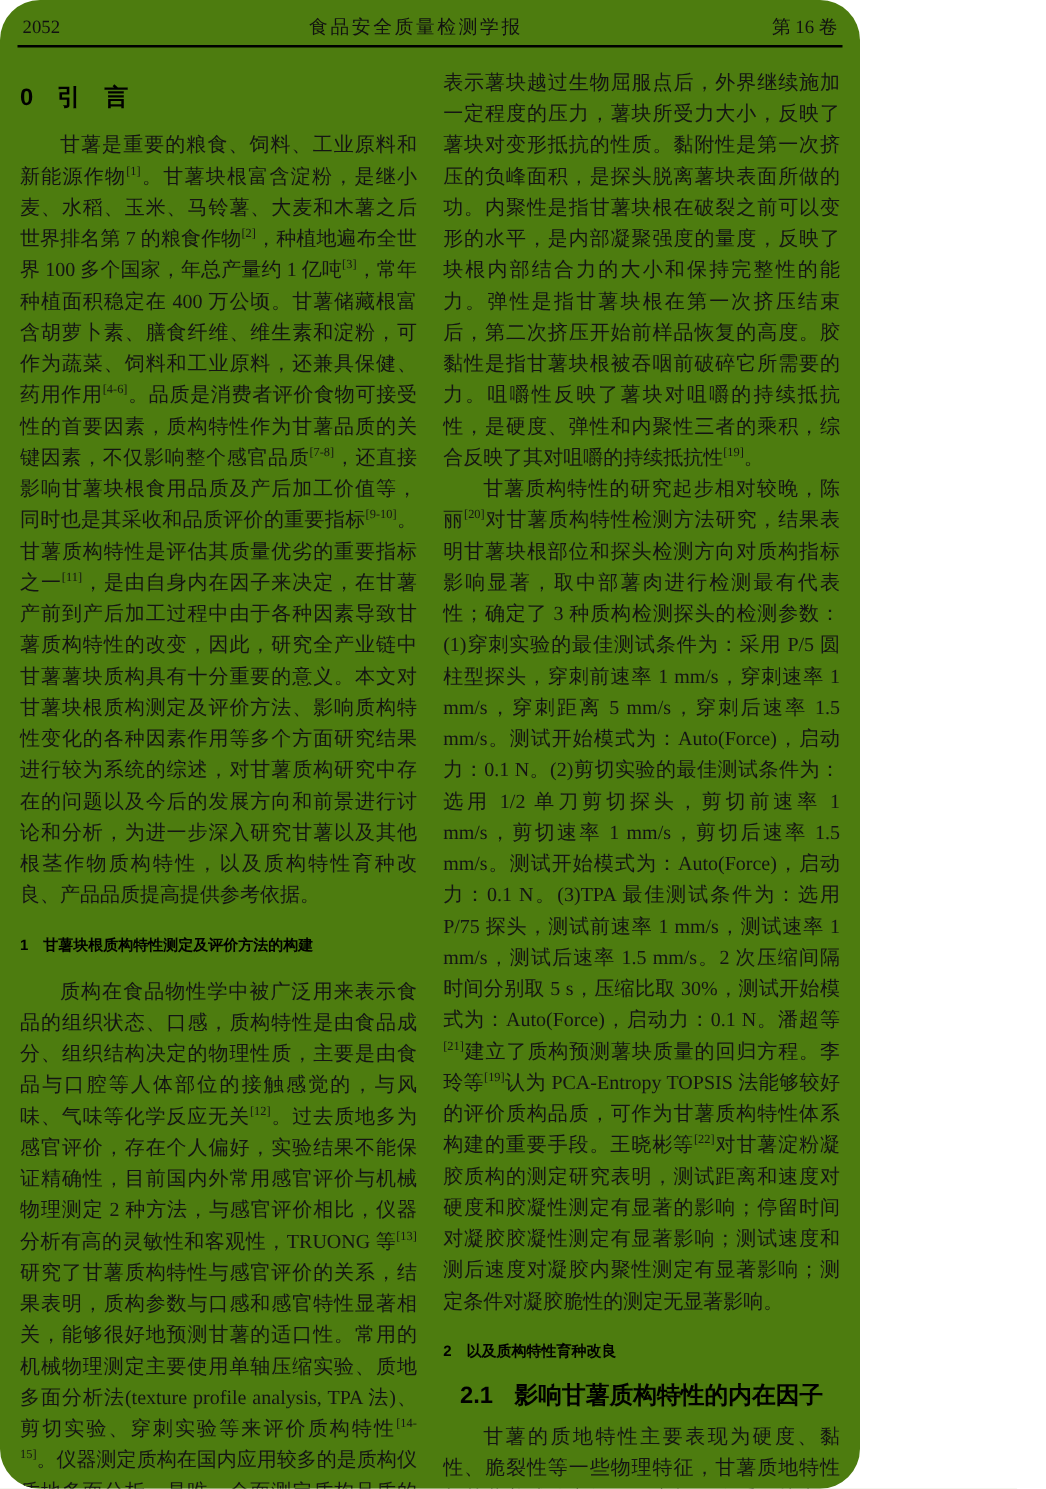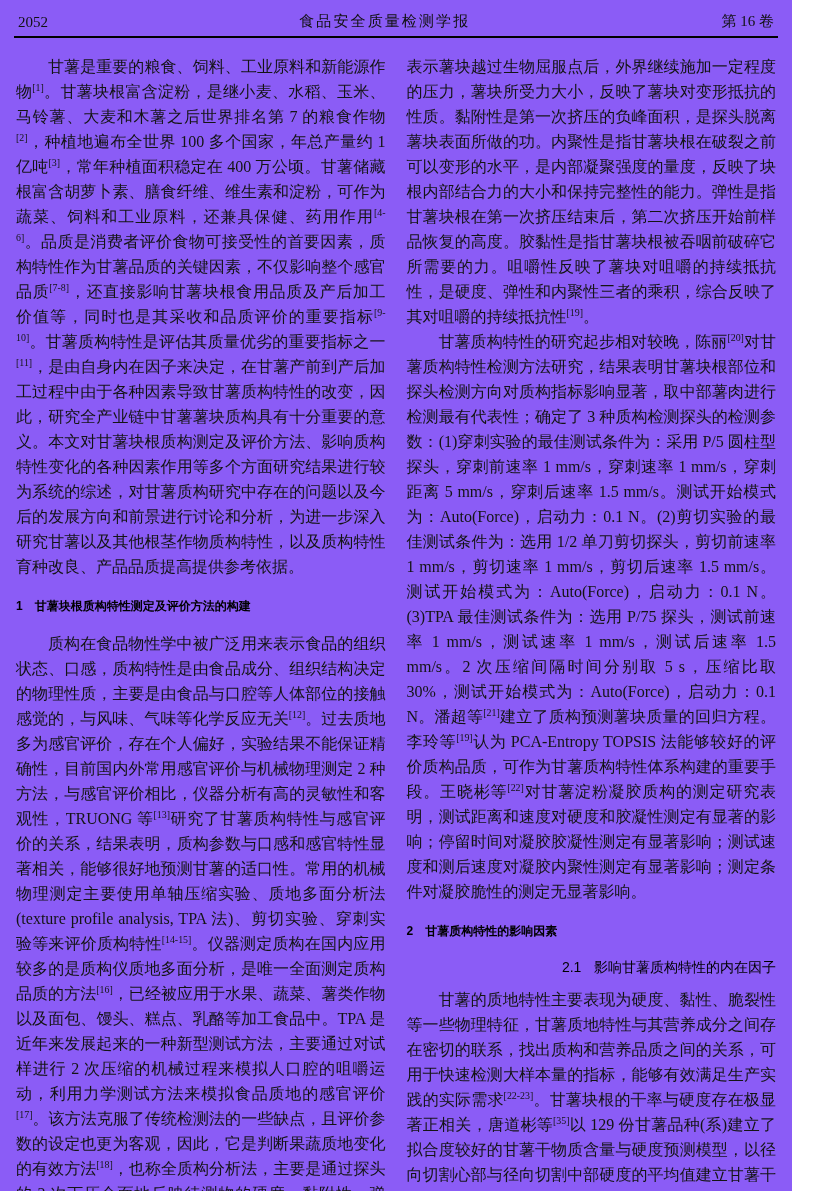--- a/index.html
+++ b/index.html
@@ -2,27 +2,28 @@
 <html><head>
 <meta charset="utf-8">
 <style>
   html, body {
     margin: 0;
     padding: 0;
     background: #ffffff;
   }
   .page {
     position: relative;
-    width: 792px;
+    width: 688px;
     height: 1191px;
-    background: #8b5cf6;
+    background: #4d7c0f;
     color: #111111;
     overflow: hidden;
     font-family: "Liberation Serif", "DejaVu Serif", serif;
     box-sizing: border-box;
+    border-radius: 32px;
   }
   .page-header {
     display: flex;
     justify-content: space-between;
     align-items: flex-end;
     padding: 12px 18px 5px 18px;
     font-size: 15px;
     color: #111111;
   }
   .page-header .journal-title {
@@ -61,26 +62,26 @@
     margin: 15px 0 13px 0;
     line-height: 24px;
     text-align: left;
   }
   h2.sec1.first {
     margin-top: 13px;
     font-size: 19px;
   }
   h3.sec2 {
     font-family: "Liberation Sans", "DejaVu Sans", sans-serif;
-    font-weight: normal;
-    font-size: 14px;
+    font-weight: bold;
+    font-size: 19px;
     color: #000000;
     margin: 8px 0 9px 0;
     line-height: 22px;
-    text-align: right;
+    text-align: center;
   }
   .secnum {
     margin-right: 1em;
   }
   .sec2 .secnum {
     margin-right: 0.9em;
   }
   sup {
     font-size: 0.62em;
     line-height: 0;
@@ -96,32 +97,35 @@
     <span class="page-num">2052</span>
     <span class="journal-title">食品安全质量检测学报</span>
     <span class="volume">第 16 卷</span>
   </div>
 
   <hr class="header-rule">
 
   <div class="columns">
 
     <div class="col">
+      <h2 class="sec1 first">
+        <span class="secnum">0</span><span>引　言</span>
+      </h2>
       <p class="indent">甘薯是重要的粮食、饲料、工业原料和新能源作物<sup>[1]</sup>。甘薯块根富含淀粉，是继小麦、水稻、玉米、马铃薯、大麦和木薯之后世界排名第 7 的粮食作物<sup>[2]</sup>，种植地遍布全世界 100 多个国家，年总产量约 1 亿吨<sup>[3]</sup>，常年种植面积稳定在 400 万公顷。甘薯储藏根富含胡萝卜素、膳食纤维、维生素和淀粉，可作为蔬菜、饲料和工业原料，还兼具保健、药用作用<sup>[4-6]</sup>。品质是消费者评价食物可接受性的首要因素，质构特性作为甘薯品质的关键因素，不仅影响整个感官品质<sup>[7-8]</sup>，还直接影响甘薯块根食用品质及产后加工价值等，同时也是其采收和品质评价的重要指标<sup>[9-10]</sup>。甘薯质构特性是评估其质量优劣的重要指标之一<sup>[11]</sup>，是由自身内在因子来决定，在甘薯产前到产后加工过程中由于各种因素导致甘薯质构特性的改变，因此，研究全产业链中甘薯薯块质构具有十分重要的意义。本文对甘薯块根质构测定及评价方法、影响质构特性变化的各种因素作用等多个方面研究结果进行较为系统的综述，对甘薯质构研究中存在的问题以及今后的发展方向和前景进行讨论和分析，为进一步深入研究甘薯以及其他根茎作物质构特性，以及质构特性育种改良、产品品质提高提供参考依据。</p>
       <h2 class="sec1">
         <span class="secnum">1</span><span>甘薯块根质构特性测定及评价方法的构建</span>
       </h2>
       <p class="indent">质构在食品物性学中被广泛用来表示食品的组织状态、口感，质构特性是由食品成分、组织结构决定的物理性质，主要是由食品与口腔等人体部位的接触感觉的，与风味、气味等化学反应无关<sup>[12]</sup>。过去质地多为感官评价，存在个人偏好，实验结果不能保证精确性，目前国内外常用感官评价与机械物理测定 2 种方法，与感官评价相比，仪器分析有高的灵敏性和客观性，TRUONG 等<sup>[13]</sup>研究了甘薯质构特性与感官评价的关系，结果表明，质构参数与口感和感官特性显著相关，能够很好地预测甘薯的适口性。常用的机械物理测定主要使用单轴压缩实验、质地多面分析法(texture profile analysis, TPA 法)、剪切实验、穿刺实验等来评价质构特性<sup>[14-15]</sup>。仪器测定质构在国内应用较多的是质构仪质地多面分析，是唯一全面测定质构品质的方法<sup>[16]</sup>，已经被应用于水果、蔬菜、薯类作物以及面包、馒头、糕点、乳酪等加工食品中。TPA 是近年来发展起来的一种新型测试方法，主要通过对试样进行 2 次压缩的机械过程来模拟人口腔的咀嚼运动，利用力学测试方法来模拟食品质地的感官评价<sup>[17]</sup>。该方法克服了传统检测法的一些缺点，且评价参数的设定也更为客观，因此，它是判断果蔬质地变化的有效方法<sup>[18]</sup>，也称全质构分析法，主要是通过探头的 2 次下压全面地反映待测物的硬度、黏附性、弹性、胶黏性和咀嚼性等。硬度是第一次挤压循环的最大力量峰值，</p>
     </div>
 
     <div class="col">
       <p>表示薯块越过生物屈服点后，外界继续施加一定程度的压力，薯块所受力大小，反映了薯块对变形抵抗的性质。黏附性是第一次挤压的负峰面积，是探头脱离薯块表面所做的功。内聚性是指甘薯块根在破裂之前可以变形的水平，是内部凝聚强度的量度，反映了块根内部结合力的大小和保持完整性的能力。弹性是指甘薯块根在第一次挤压结束后，第二次挤压开始前样品恢复的高度。胶黏性是指甘薯块根被吞咽前破碎它所需要的力。咀嚼性反映了薯块对咀嚼的持续抵抗性，是硬度、弹性和内聚性三者的乘积，综合反映了其对咀嚼的持续抵抗性<sup>[19]</sup>。</p>
       <p class="indent">甘薯质构特性的研究起步相对较晚，陈丽<sup>[20]</sup>对甘薯质构特性检测方法研究，结果表明甘薯块根部位和探头检测方向对质构指标影响显著，取中部薯肉进行检测最有代表性；确定了 3 种质构检测探头的检测参数：(1)穿刺实验的最佳测试条件为：采用 P/5 圆柱型探头，穿刺前速率 1 mm/s，穿刺速率 1 mm/s，穿刺距离 5 mm/s，穿刺后速率 1.5 mm/s。测试开始模式为：Auto(Force)，启动力：0.1 N。(2)剪切实验的最佳测试条件为：选用 1/2 单刀剪切探头，剪切前速率 1 mm/s，剪切速率 1 mm/s，剪切后速率 1.5 mm/s。测试开始模式为：Auto(Force)，启动力：0.1 N。(3)TPA 最佳测试条件为：选用 P/75 探头，测试前速率 1 mm/s，测试速率 1 mm/s，测试后速率 1.5 mm/s。2 次压缩间隔时间分别取 5 s，压缩比取 30%，测试开始模式为：Auto(Force)，启动力：0.1 N。潘超等<sup>[21]</sup>建立了质构预测薯块质量的回归方程。李玲等<sup>[19]</sup>认为 PCA-Entropy TOPSIS 法能够较好的评价质构品质，可作为甘薯质构特性体系构建的重要手段。王晓彬等<sup>[22]</sup>对甘薯淀粉凝胶质构的测定研究表明，测试距离和速度对硬度和胶凝性测定有显著的影响；停留时间对凝胶胶凝性测定有显著影响；测试速度和测后速度对凝胶内聚性测定有显著影响；测定条件对凝胶脆性的测定无显著影响。</p>
       <h2 class="sec1">
-        <span class="secnum">2</span><span>甘薯质构特性的影响因素</span>
+        <span class="secnum">2</span><span>以及质构特性育种改良</span>
       </h2>
       <h3 class="sec2">
         <span class="secnum">2.1</span><span>影响甘薯质构特性的内在因子</span>
       </h3>
       <p class="indent">甘薯的质地特性主要表现为硬度、黏性、脆裂性等一些物理特征，甘薯质地特性与其营养成分之间存在密切的联系，找出质构和营养品质之间的关系，可用于快速检测大样本量的指标，能够有效满足生产实践的实际需求<sup>[22-23]</sup>。甘薯块根的干率与硬度存在极显著正相关，唐道彬等<sup>[35]</sup>以 129 份甘薯品种(系)建立了拟合度较好的甘薯干物质含量与硬度预测模型，以径向切割心部与径向切割中部硬度的平均值建立甘薯干物质含量与硬度间的回归方程为 Y=0.674X+3.618 (20≤X≤60, r²=0.712)；用该回归方程验证 20 个样品集，计算所得干物质含量值与测定值相对误差为 0.2%。ANDO 等研究发现甘薯的淀粉含量与质</p>
     </div>
 
   </div>
 </div>
 

